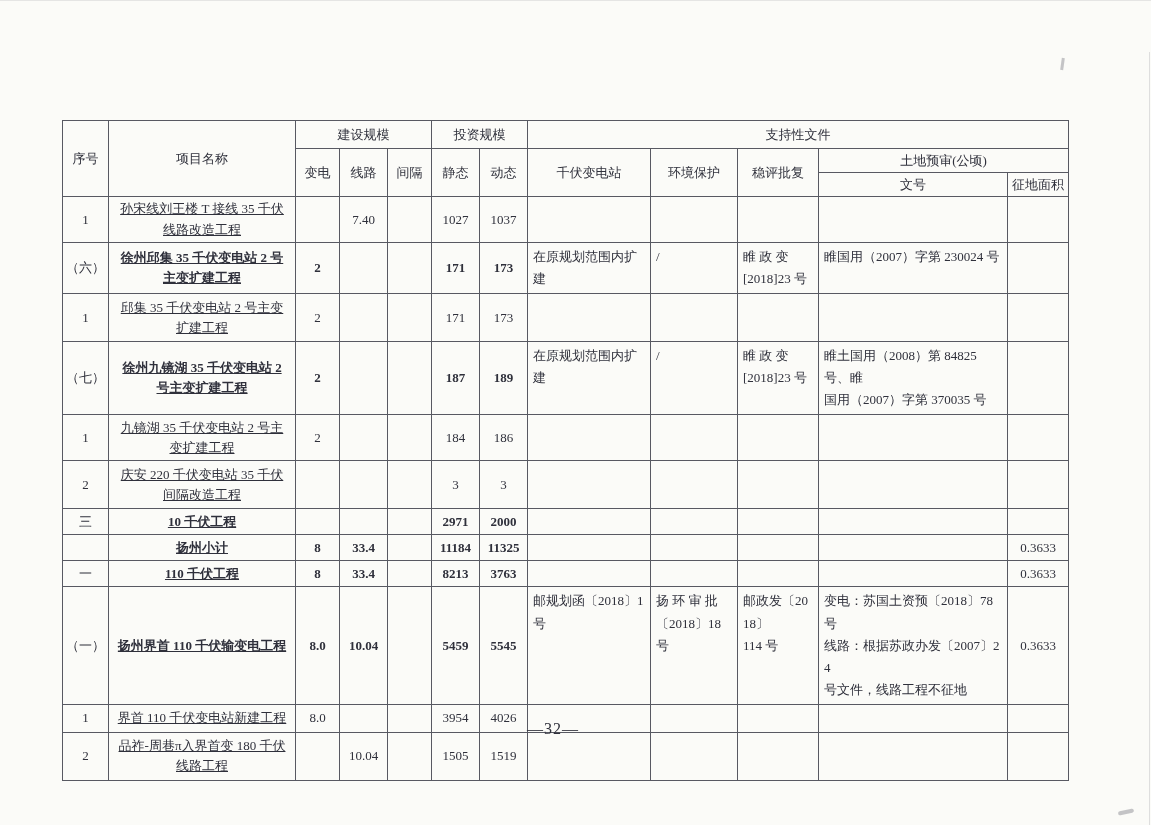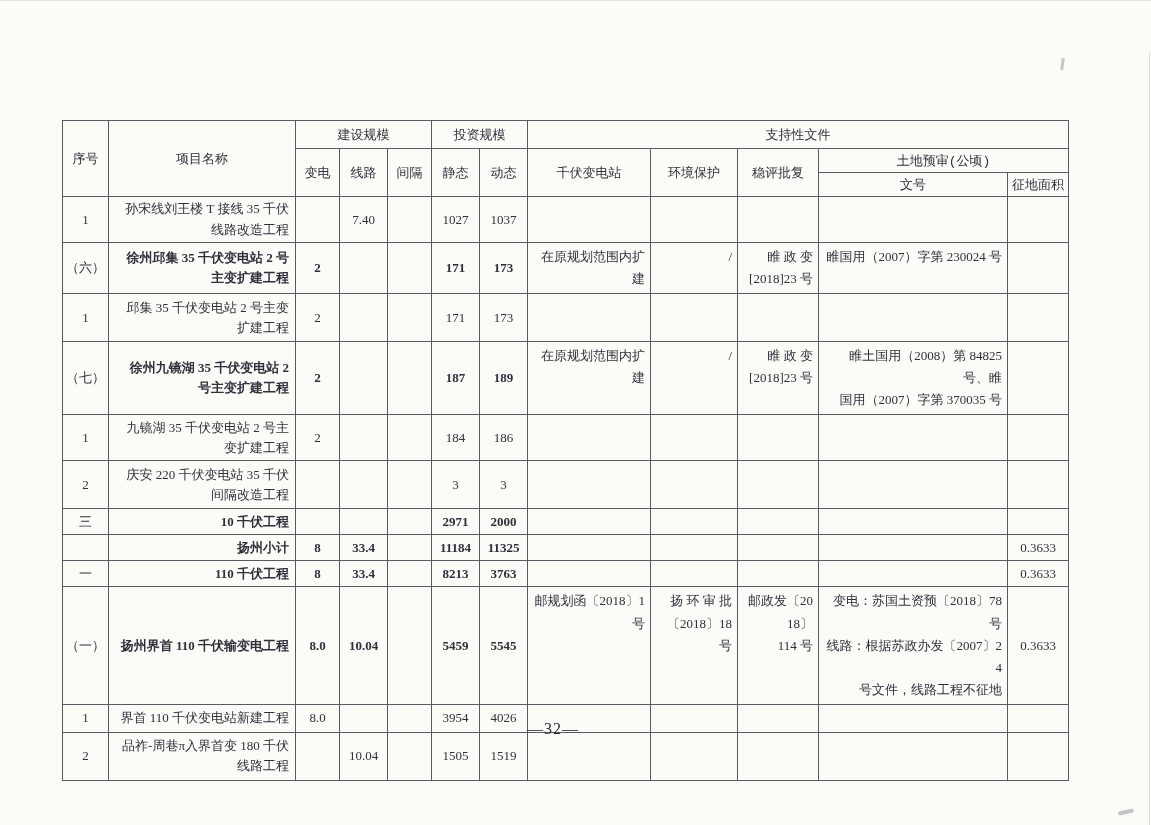--- a/index.html
+++ b/index.html
@@ -21,29 +21,29 @@
     border-collapse:collapse;
     table-layout:fixed;
   }
   th, td {
     border:1px solid var(--line,#585962);
     font-weight:normal;
     font-size:13px;
     padding:1px 3px;
     overflow:hidden;
   }
-  thead th { text-align:center; vertical-align:middle;font-family:Liberation Mono, monospace; }
+  thead th { text-align:center; vertical-align:middle; }
   tr.h1 { height:28px; }
   tr.h2 { height:24px; }
   tr.h3 { height:24px; }
   td.c-sn  { text-align:center; vertical-align:middle; }
-  td.c-name{ text-align:right; vertical-align:middle; padding:2px 6px; line-height:1.55; }
+  td.c-name{ text-align:center; vertical-align:middle; padding:2px 6px; line-height:1.55;text-decoration:underline; }
   td.c-num { text-align:center; vertical-align:middle; }
   td.c-sup {
-    text-align:right; vertical-align:top;
+    text-align:left; vertical-align:top;
     padding:3px 5px; line-height:1.7;
     white-space:pre-line; word-break:break-all;
   }
   tr.bold-row td:nth-child(n+2):nth-child(-n+7) { font-weight:bold; }
   .page-number {
     position:absolute; top:720px; left:0; width:1106px;
     text-align:center; font-size:16px; letter-spacing:1px;
   }
   
   .artifact { position:absolute; pointer-events:none; }

